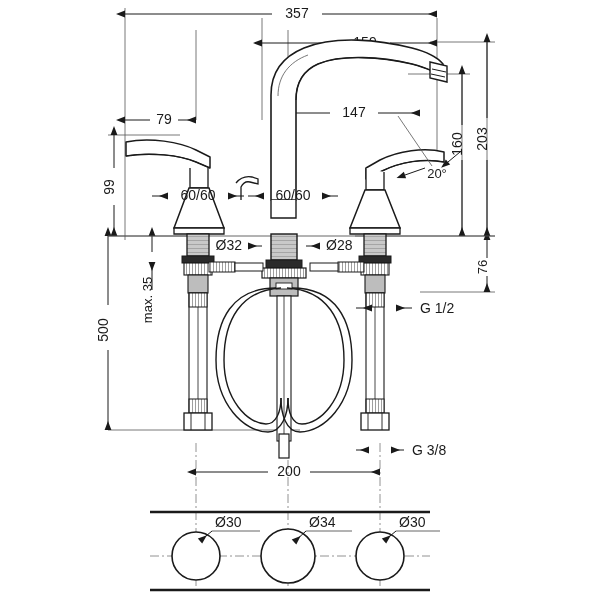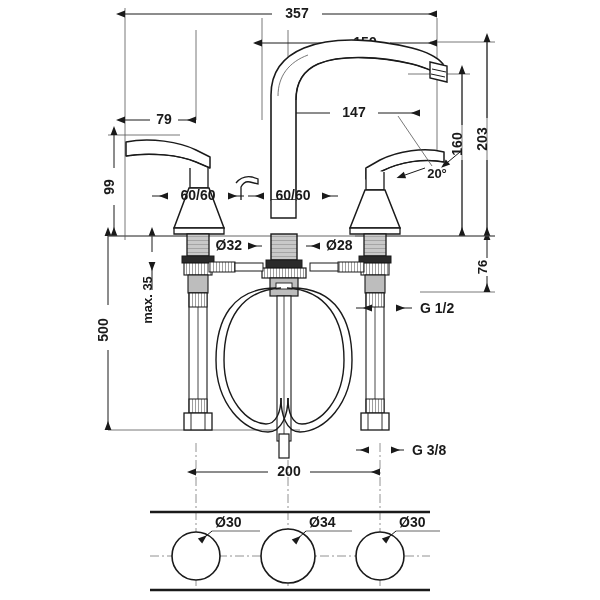--- a/index.html
+++ b/index.html
@@ -1,19 +1,19 @@
 <!DOCTYPE html>
 <html><head>
 <meta charset="utf-8">
 <title>Faucet Technical Drawing</title>
 <style>
   html,body{margin:0;padding:0;background:#ffffff;}
   body{width:600px;height:600px;overflow:hidden;
        font-family:"Liberation Sans","DejaVu Sans",sans-serif;}
-  #stage{position:relative;width:550px;height:600px;background:#fff;font-weight:bold;}
+  #stage{position:relative;width:550px;height:600px;background:#fff;}
   svg{display:block;}
   text{font-family:"Liberation Sans","DejaVu Sans",sans-serif;fill:#1a1a1a;}
 </style>
 </head>
 <body>
 
 <div id="stage">
 <svg width="600" height="600" viewBox="0 0 600 600">
   <defs>
     <marker id="arrL" markerWidth="10" markerHeight="8" refX="9" refY="4" orient="auto" markerUnits="userSpaceOnUse">

